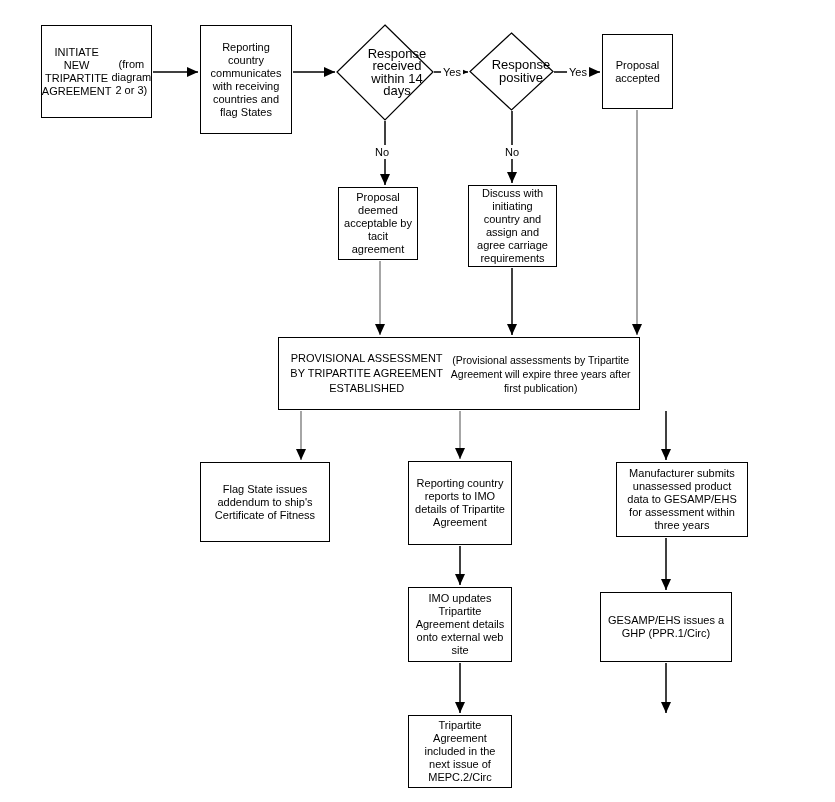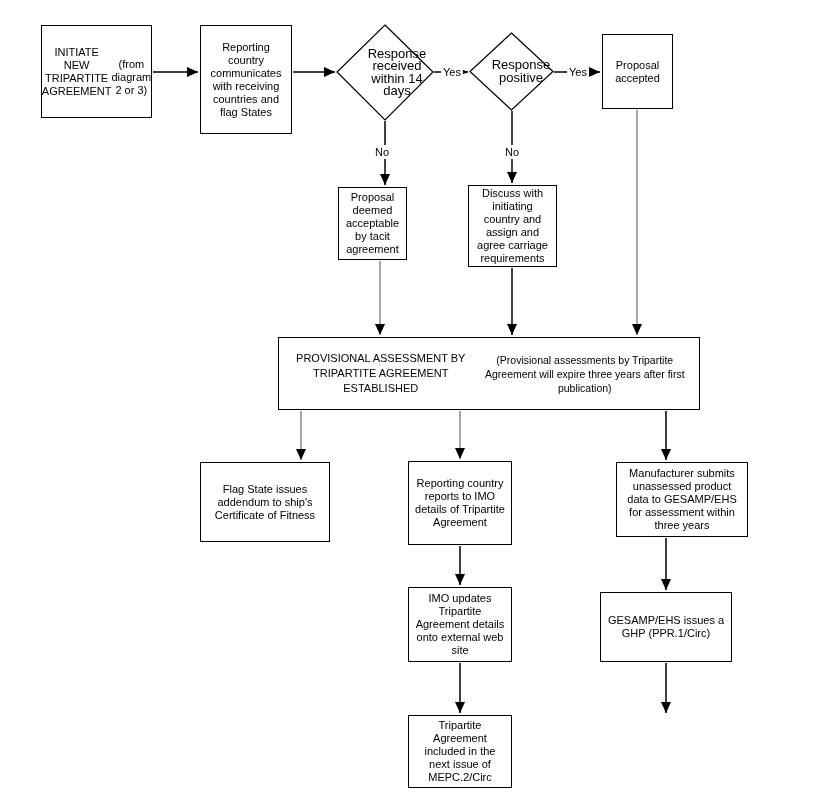--- a/index.html
+++ b/index.html
@@ -10,23 +10,23 @@
   svg.connectors{position:absolute;left:0;top:0;width:835px;height:802px;}
   .node{
     position:absolute;box-sizing:border-box;border:1.5px solid #000;background:#fff;
     display:flex;flex-direction:row;align-items:center;justify-content:center;
     text-align:center;font-size:11px;line-height:13px;padding:2px 4px;
   }
   .n-initiate{left:41px;top:25px;width:111px;height:93px;}
   .n-initiate .sub{margin-top:12px;}
   .n-reporting{left:200px;top:25px;width:92px;height:109px;}
   .n-accepted{left:602px;top:34px;width:71px;height:75px;}
-  .n-tacit{left:338px;top:187px;width:69px;height:73px;}
+  .n-tacit{left:338px;top:187px;width:80px;height:73px;}
   .n-discuss{left:468px;top:185px;width:89px;height:82px;}
-  .n-provisional{left:278px;top:337px;width:422px;height:73px;padding:2px 6px;}
+  .n-provisional{left:278px;top:337px;width:362px;height:73px;padding:2px 6px;}
   .n-provisional .ptitle{font-size:11px;line-height:15px;max-width:350px;}
   .n-provisional .pnote{font-size:10.5px;line-height:14px;max-width:412px;}
   .n-flag{left:200px;top:462px;width:130px;height:80px;}
   .n-reportsimo{left:408px;top:461px;width:104px;height:84px;}
   .n-imoupdates{left:408px;top:587px;width:104px;height:75px;}
   .n-included{left:408px;top:715px;width:104px;height:73px;}
   .n-manufacturer{left:600px;top:462px;width:132px;height:75px;margin-left:16px;}
   .n-gesamp{left:600px;top:592px;width:132px;height:70px;}
   .n-submission{left:600px;top:715px;width:133px;height:75px;}
   .dtext{

